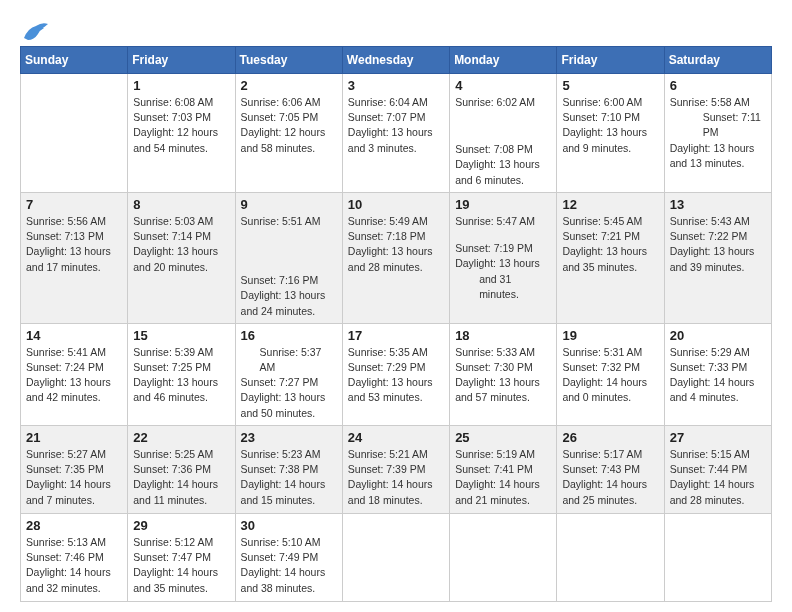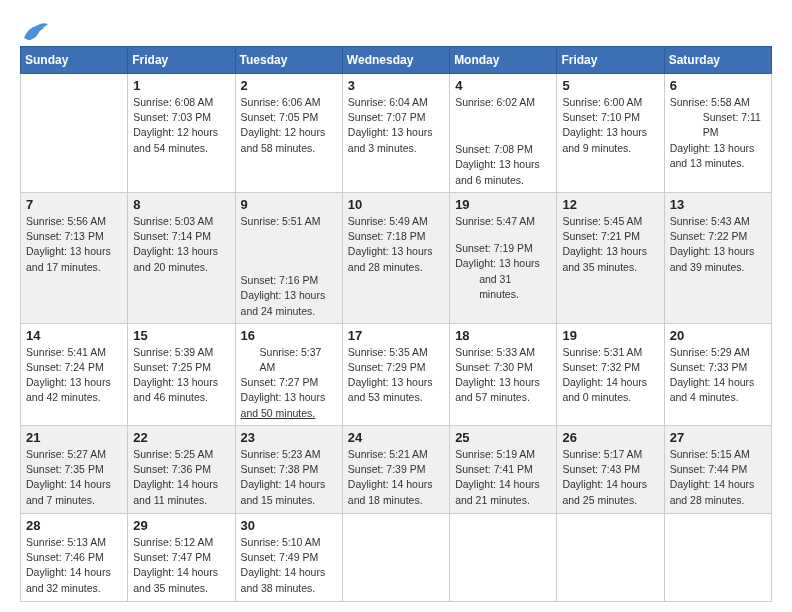--- a/index.html
+++ b/index.html
@@ -255,21 +255,21 @@
             <span style="display: block;">Daylight: 13 hours</span>
             <span style="display: block;">and 46 minutes.</span>
           </div>
         </td>
         <td>
           <span class="day-number">16</span>
           <div class="day-info">
             <span style="display: block; margin-left: 19px;">Sunrise: 5:37 AM</span>
             <span style="display: block;">Sunset: 7:27 PM</span>
             <span style="display: block;">Daylight: 13 hours</span>
-            <span style="display: block; text-decoration: underline;">and 50 minutes.</span>
+            <span style="display: block;">and 50 minutes.</span>
           </div>
         </td>
         <td>
           <span class="day-number">17</span>
           <div class="day-info">
             <span style="display: block;">Sunrise: 5:35 AM</span>
             <span style="display: block;">Sunset: 7:29 PM</span>
             <span style="display: block;">Daylight: 13 hours</span>
             <span style="display: block;">and 53 minutes.</span>
           </div>

